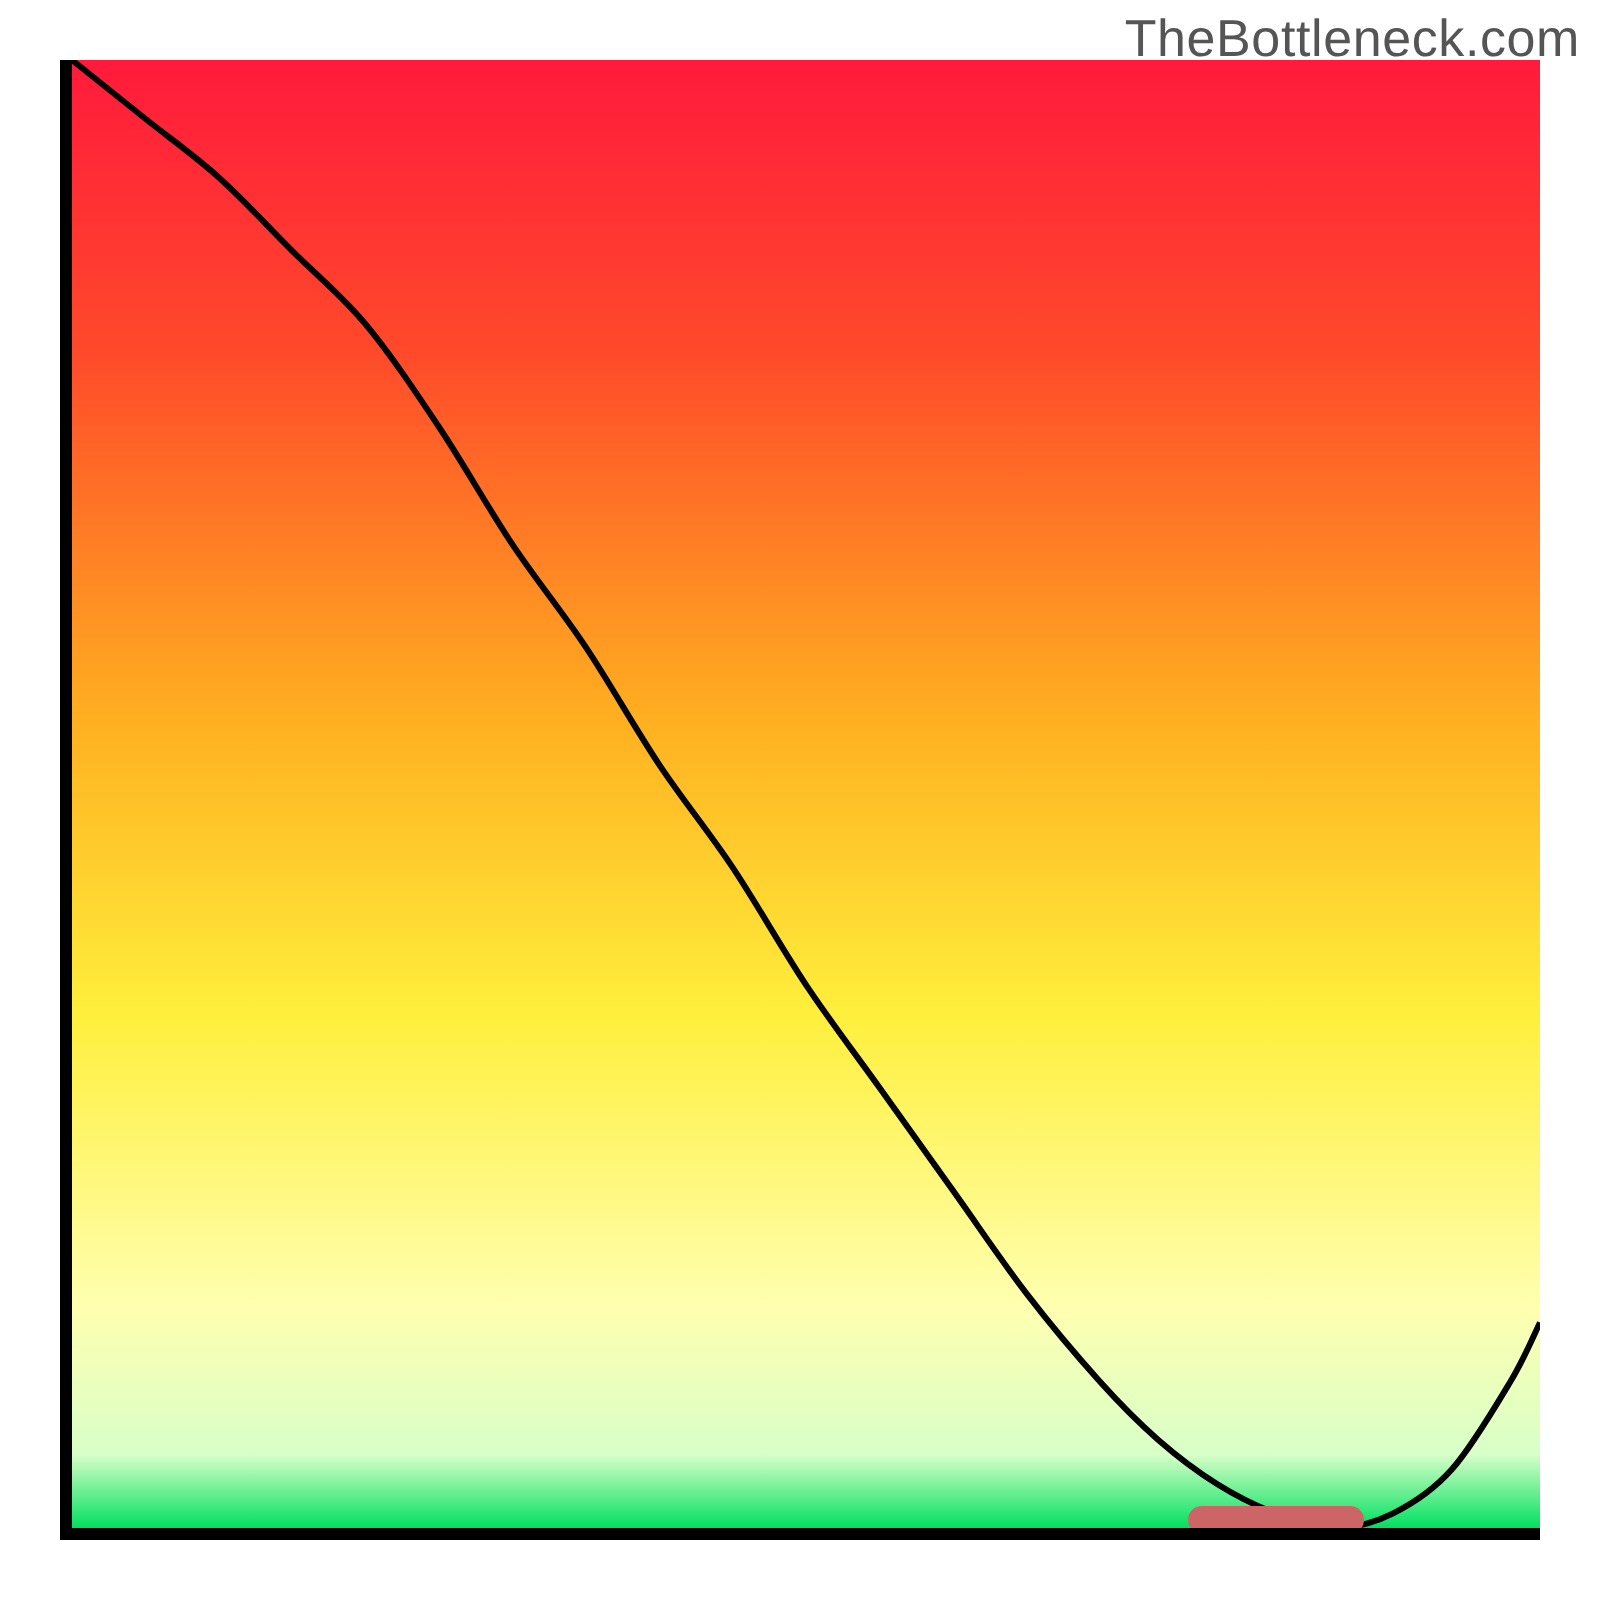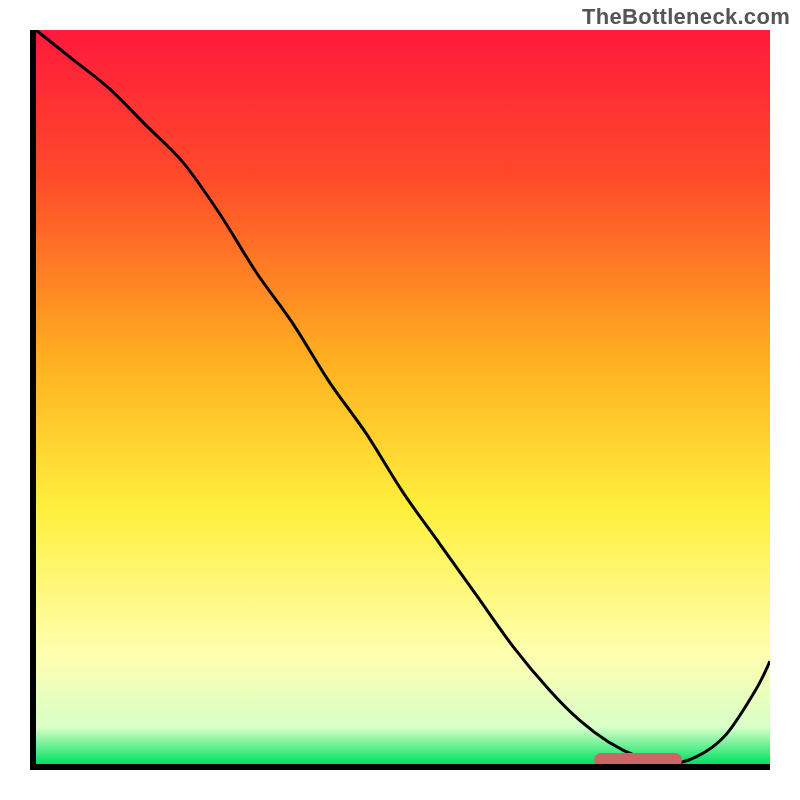--- a/index.html
+++ b/index.html
@@ -13,22 +13,22 @@
   .container {
     position: relative;
     width: 800px;
     height: 800px;
   }
   .watermark {
     position: absolute;
     top: 4px;
     right: 10px;
     color: #555;
-    font-size: 22px;
-    font-weight: 700;
+    font-size: 26px;
+    font-weight: 400;
     letter-spacing: 0.3px;
   }
   .plot-frame {
     position: absolute;
     left: 30px;
     top: 30px;
     width: 740px;
     height: 740px;
     border-left: 6px solid #000;
     border-bottom: 6px solid #000;

